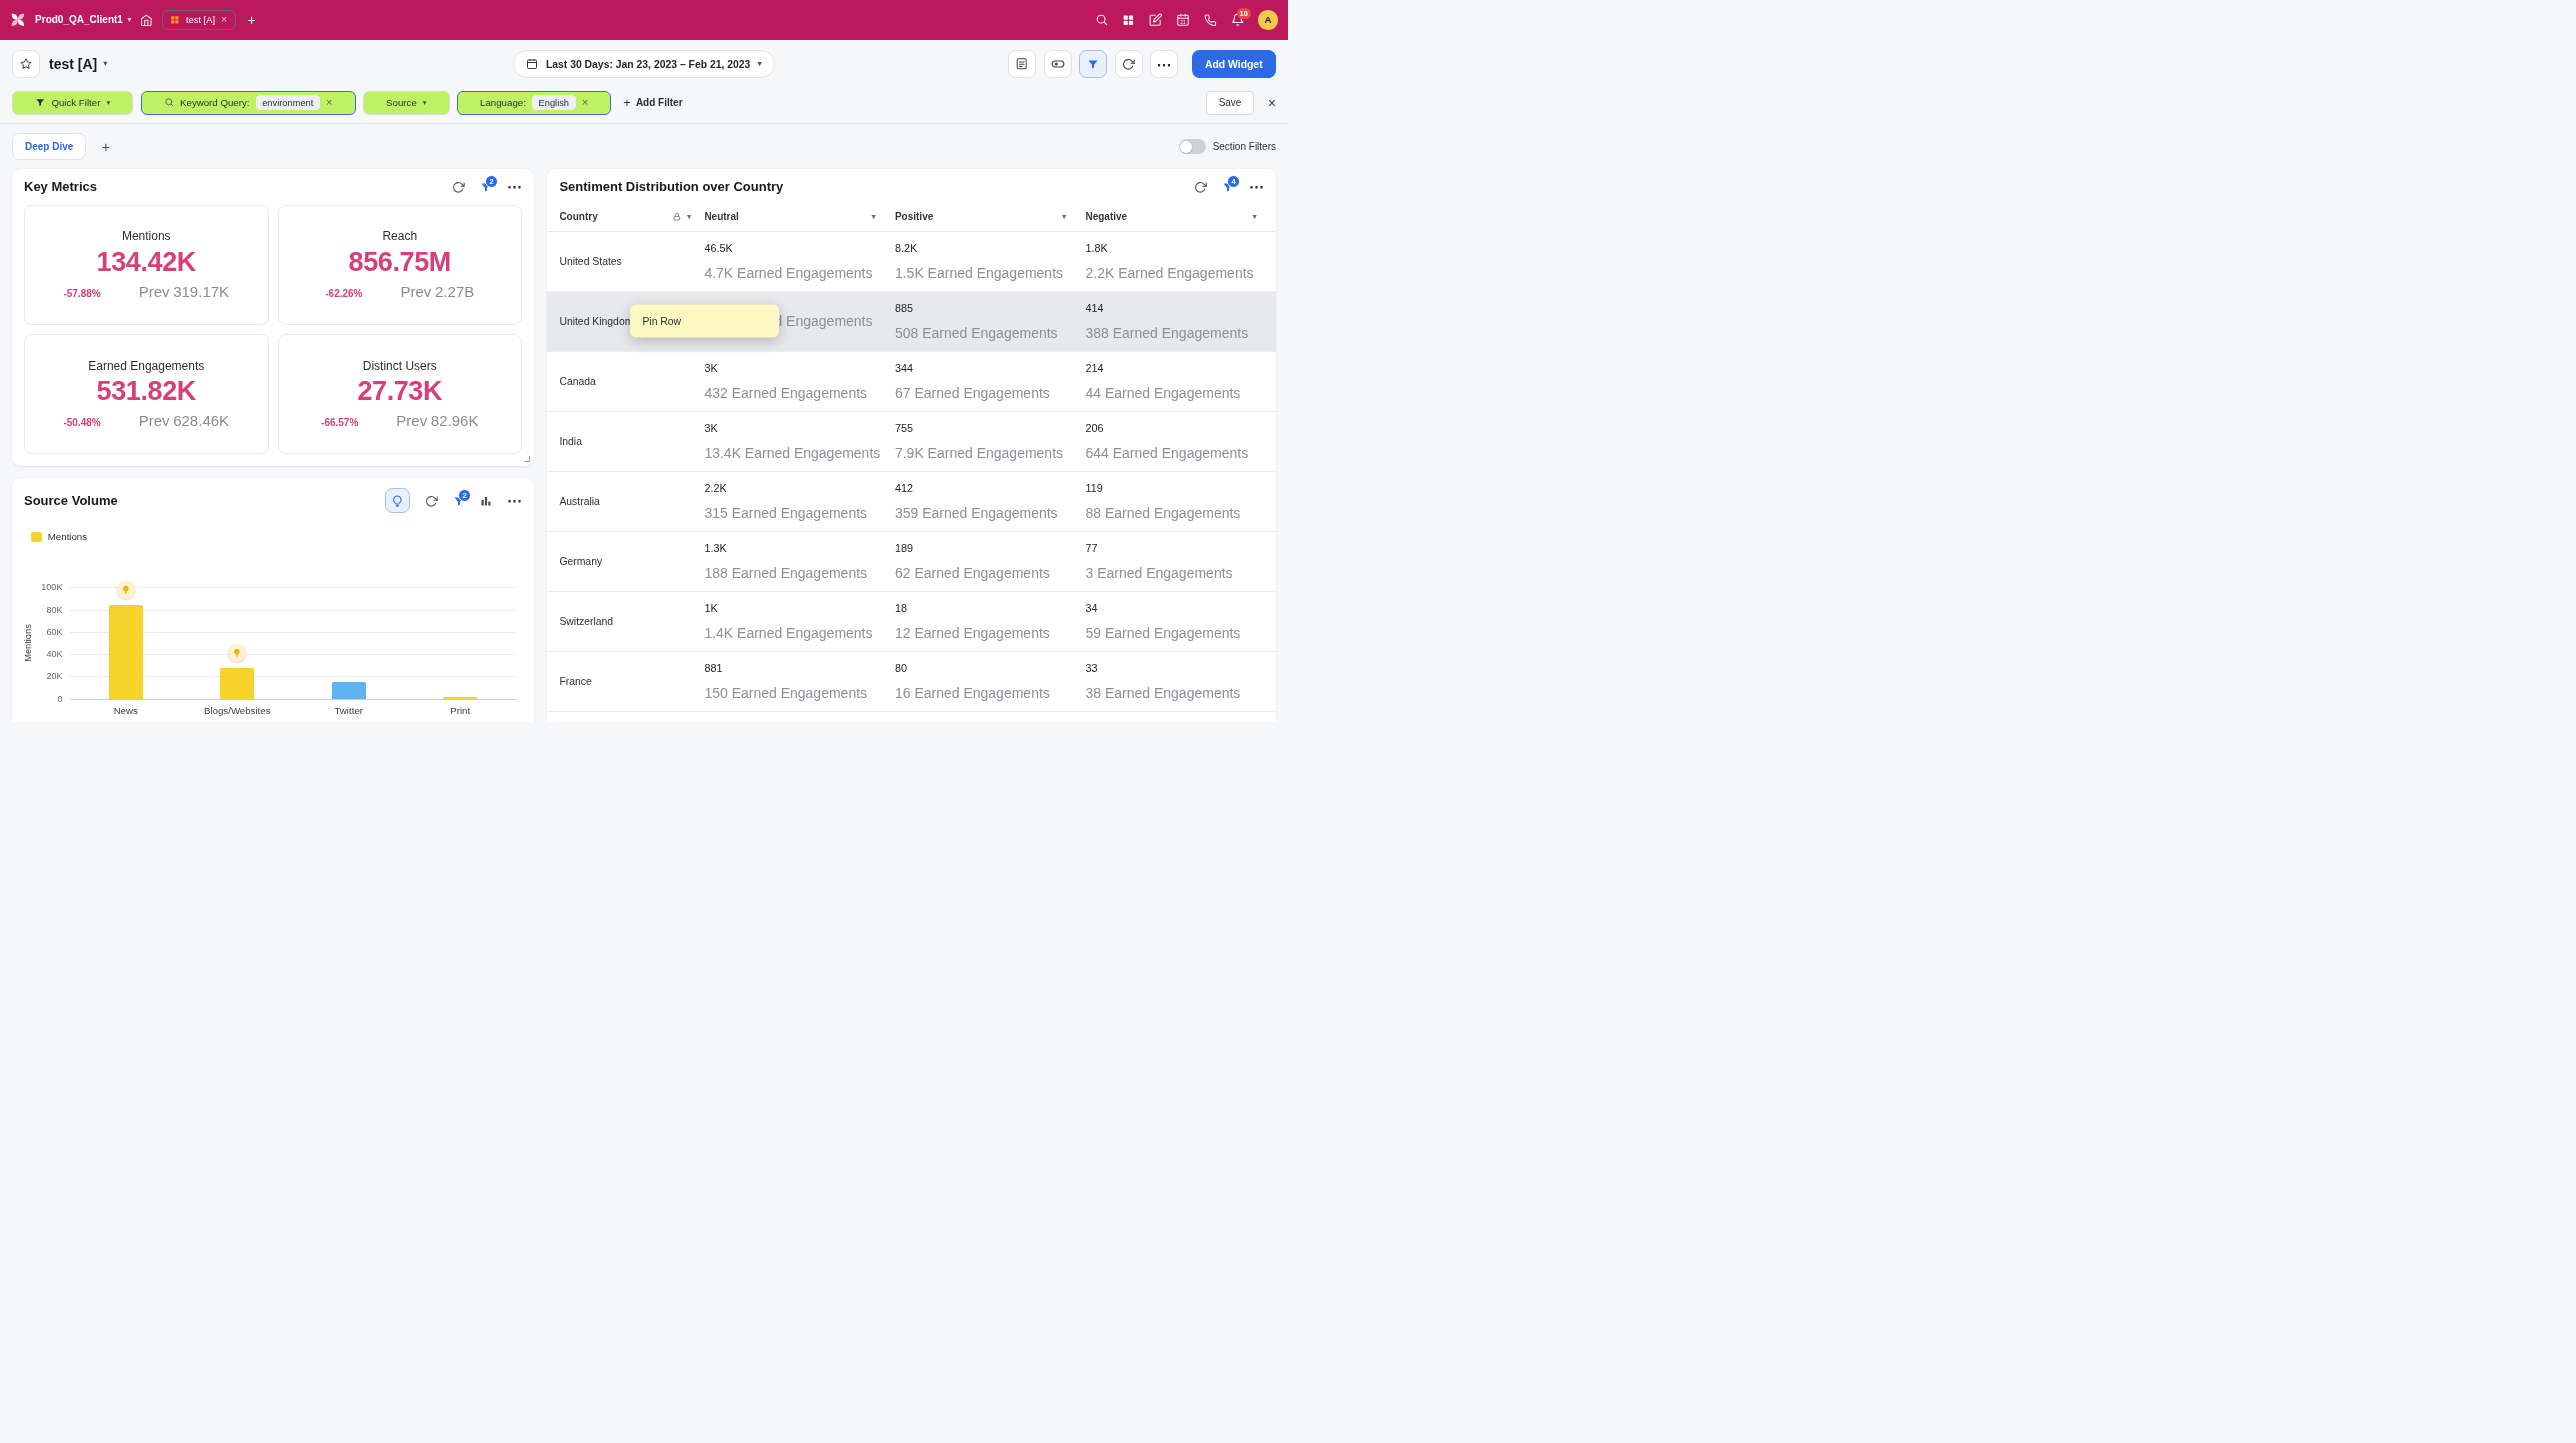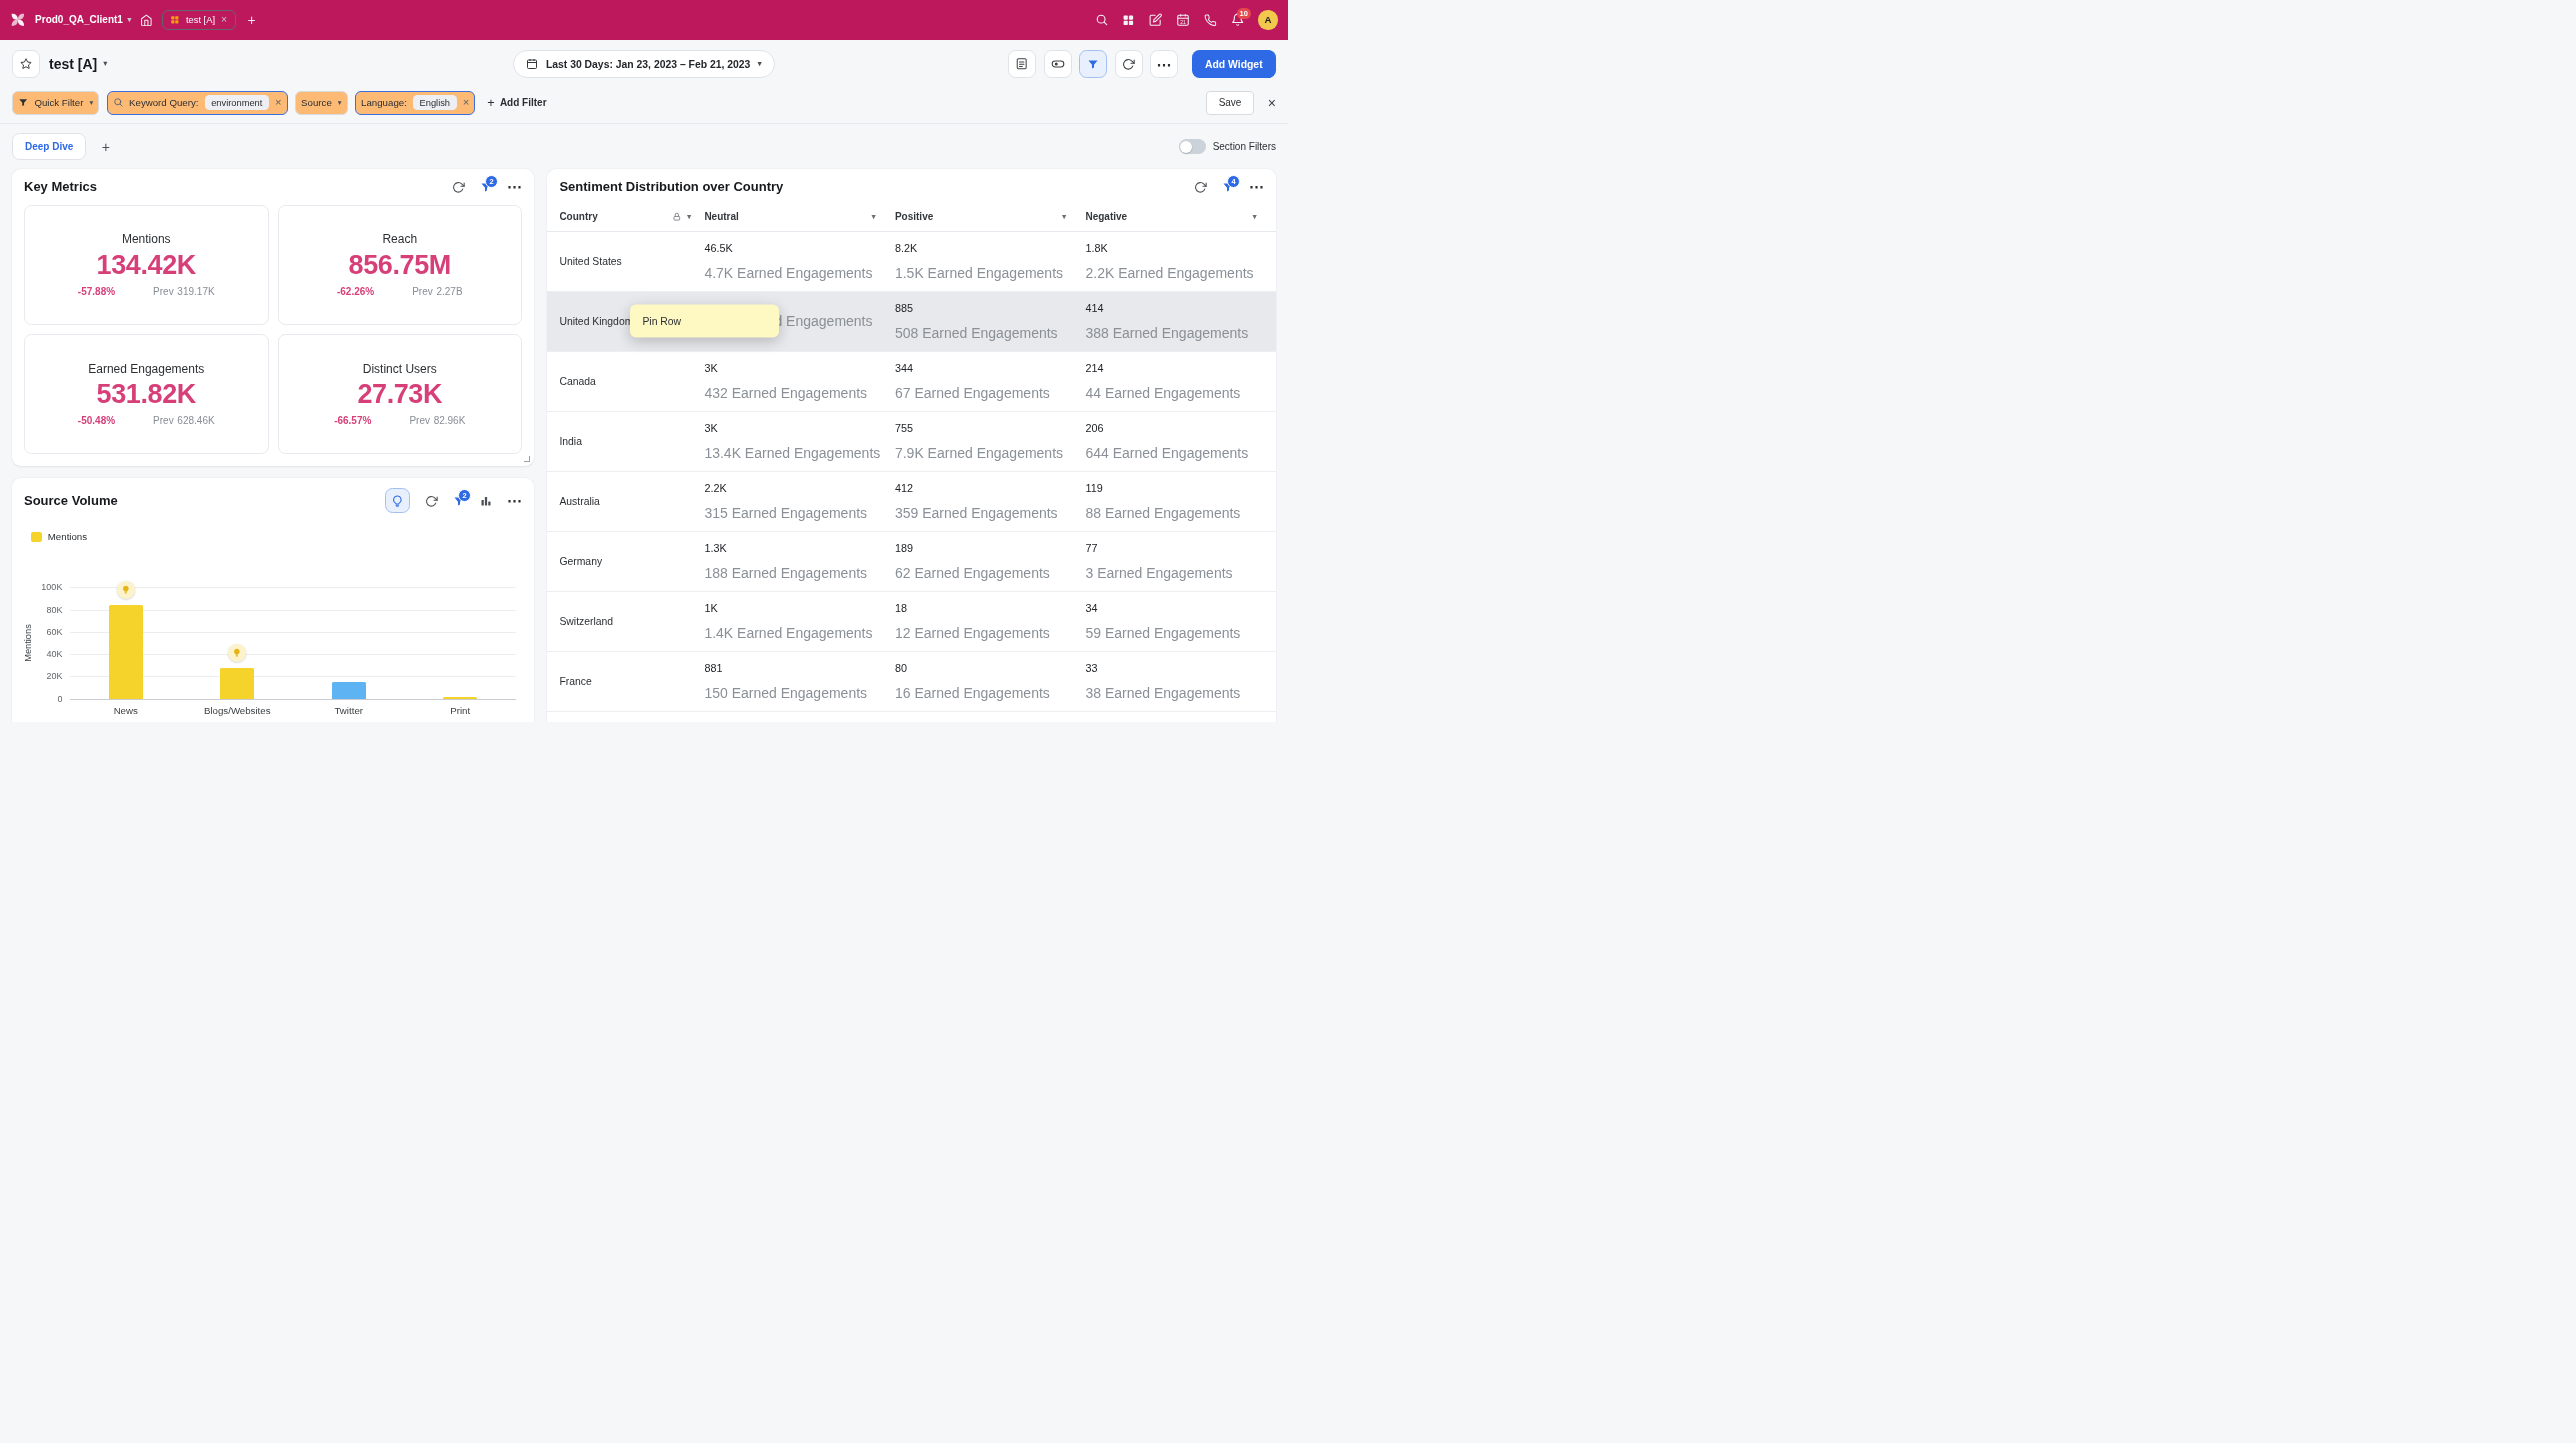--- a/index.html
+++ b/index.html
@@ -27,21 +27,21 @@
   .sq-btn.active { background:#e9f0fd; border-color:#a3bff0; }
   .title-group { display:flex; align-items:center; gap:6px; cursor:pointer; }
   .page-title { font-size:14px; font-weight:700; color:#17191c; }
   .date-pill { height:28px; border-radius:15px; border:0.7px solid #dfe3e8; background:#fff; display:flex; align-items:center; gap:7.5px; padding:0 12px; font-size:10.4px; font-weight:600; color:#23262a; cursor:pointer; }
   .ph-right { display:flex; align-items:center; gap:7.5px; flex:1; justify-content:flex-end; }
   .btn-primary { height:28px; border:none; border-radius:7.5px; background:#2e6ae5; color:#fff; font-size:10.4px; font-weight:600; padding:0 13.4px; display:flex; align-items:center; cursor:pointer; margin-left:6px; font-family:inherit; }
   .count-badge { position:absolute; top:-6px; right:-6px; background:#2e6ae5; color:#fff; font-size:7.5px; font-weight:700; min-width:12.7px; height:12.7px; border-radius:6.7px; border:1.5px solid #fff; display:flex; align-items:center; justify-content:center; }
 
   
   .filter-bar { display:flex; align-items:center; gap:7.5px; padding:3px 12px 9px; border-bottom:0.7px solid #e7e9ec; height:36px; }
-  .pill { height:24px; border-radius:6px; border:0.7px solid #d7dbe0; background:#fdba74; display:flex; align-items:center; gap:6px; padding:0 5px; font-size:9.7px; color:#2b2f33; cursor:pointer; }
+  .pill { height:24px; border-radius:6px; border:0.7px solid #d7dbe0; background:#bef264; display:flex; align-items:center; gap:6px; padding:0 22px; font-size:9.7px; color:#2b2f33; cursor:pointer; }
   .pill.blue { border-color:#3b6fe0; }
   .chip { background:#edeff2; border-radius:4.5px; padding:2.2px 6.7px; font-size:9.3px; color:#2b2f33; }
   .x { color:#5f6368; font-size:11.2px; line-height:1; cursor:pointer; }
   .add-filter { display:flex; align-items:center; gap:5.2px; font-size:10px; font-weight:600; color:#2b2f33; cursor:pointer; padding:0 4.5px; }
   .plus-glyph { font-size:12.7px; font-weight:400; color:#2b2f33; }
   .fb-right { margin-left:auto; display:flex; align-items:center; gap:13.4px; }
   .btn-save { height:24px; border-radius:4px; border:0.7px solid #d7dbe0; background:#fff; font-size:10px; color:#2b2f33; padding:0 12px; cursor:pointer; font-family:inherit; }
   .fb-close { font-size:14px; color:#3c4044; }
 
   
@@ -62,21 +62,21 @@
   .ellipsis { font-size:15px; color:#2b2f33; font-weight:700; line-height:1; cursor:pointer; }
 
   
   .panel.key-metrics { height:297px; display:flex; flex-direction:column; flex:none; }
   .km-grid { flex:1; display:grid; grid-template-columns:1fr 1fr; grid-template-rows:1fr 1fr; gap:9px; padding:3px 12px 12px; }
   .metric-card { border:0.7px solid #e6e9ed; border-radius:7.5px; display:flex; flex-direction:column; align-items:center; justify-content:center; gap:3.7px; }
   .mc-title { font-size:12px; color:#2b2f33; }
   .mc-value { font-size:27px; font-weight:700; color:#d63f77; letter-spacing:-0.4px; }
   .mc-delta-row { display:flex; align-items:baseline; gap:26px; margin-top:1.5px; }
   .mc-delta { color:#d63f77; font-weight:700; font-size:10px; }
-  .mc-prev { color:#878d95; font-size:10px; display:flex; gap:3.7px;margin-left:12px; }
+  .mc-prev { color:#878d95; font-size:15px; display:flex; gap:3.7px;margin-left:12px; }
   .resize-handle { position:absolute; right:4.5px; bottom:3.7px; width:6px; height:6px; border-right:1.5px solid #9aa0a6; border-bottom:1.5px solid #9aa0a6; cursor:nwse-resize; }
 
   
   .panel.source-volume { flex:1; display:flex; flex-direction:column; }
   .sv-legend { display:flex; align-items:center; gap:6px; margin:10.4px 0 0 19.4px; font-size:9.7px; color:#2b2f33; }
   .legend-swatch { width:10.4px; height:10.4px; border-radius:2.2px; background:#f5d32b; }
   .chart-area { margin:45px 18px 0 7.5px; display:flex; }
   .ylab-col { width:16.4px; position:relative; height:112px; }
   .ylab { position:absolute; top:50%; left:50%; transform:translate(-50%,-50%) rotate(-90deg); white-space:nowrap; font-size:9.3px; color:#3c4044; }
   .y-ticks { width:34px; position:relative; height:112px; flex:none; }

